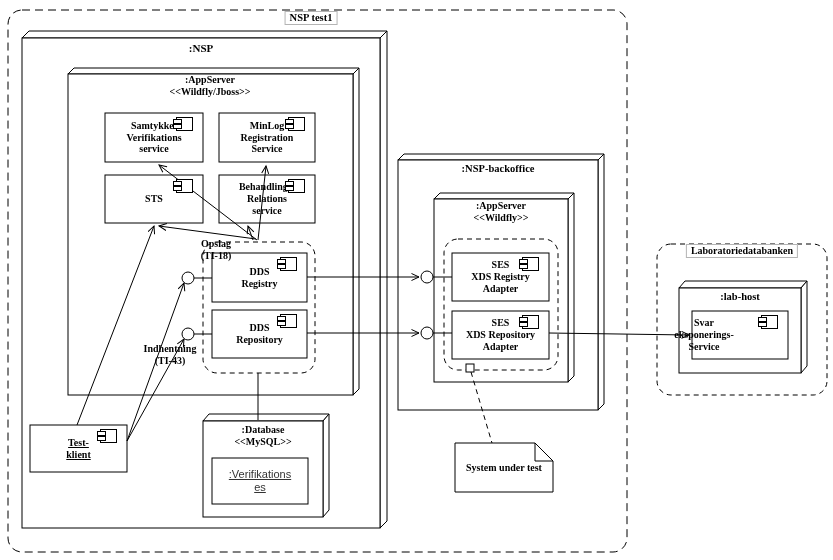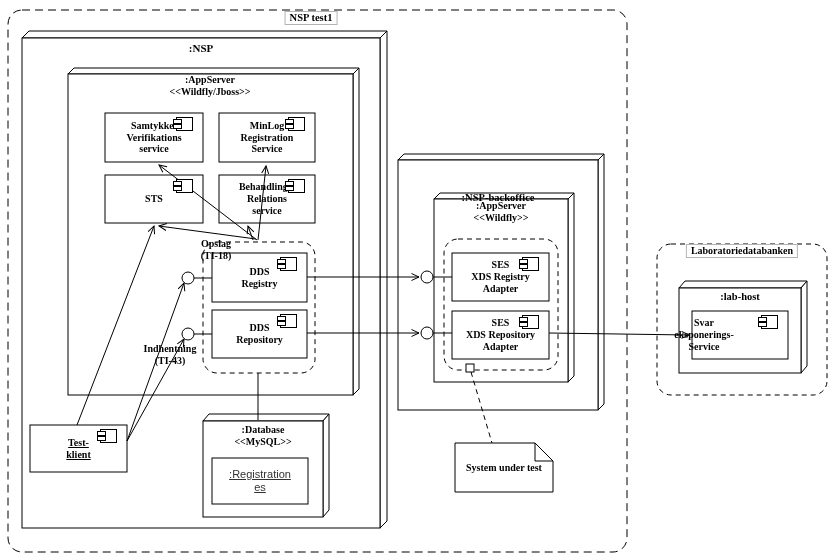--- a/index.html
+++ b/index.html
@@ -162,28 +162,28 @@
 Repository</div>
 <span class="comp-icon" style="left:280px;top:314px;"></span>
 
 <div class="free-label edge-label" style="left:176px;top:238px;margin-left:40px;">Opslag
 (TI-18)</div>
 <div class="free-label edge-label" style="left:170px;top:343px;">Indhentning
 (TI-43)</div>
 
 <div class="free-label" style="left:263px;top:424px;font-size:10px;">:Database
 &lt;&lt;MySQL&gt;&gt;</div>
-<div class="box-label artifact" style="left:212px;top:458px;width:96px;height:46px;">:Registration
+<div class="box-label artifact" style="left:212px;top:458px;width:96px;height:46px;">:Verifikations
 es</div>
 
 <div class="box-label" style="left:30px;top:425px;width:97px;height:47px;text-decoration:underline;">Test-
 klient</div>
 <span class="comp-icon" style="left:100px;top:429px;"></span>
 
-<div class="free-label" style="left:498px;top:163px;margin-top:29px;">:NSP-backoffice</div>
+<div class="free-label" style="left:498px;top:163px;">:NSP-backoffice</div>
 <div class="free-label" style="left:501px;top:200px;font-size:10px;">:AppServer
 &lt;&lt;Wildfly&gt;&gt;</div>
 <div class="box-label" style="left:452px;top:253px;width:97px;height:48px;">SES
 XDS Registry
 Adapter</div>
 <span class="comp-icon" style="left:522px;top:257px;"></span>
 <div class="box-label" style="left:452px;top:311px;width:97px;height:48px;">SES
 XDS Repository
 Adapter</div>
 <span class="comp-icon" style="left:522px;top:315px;"></span>

